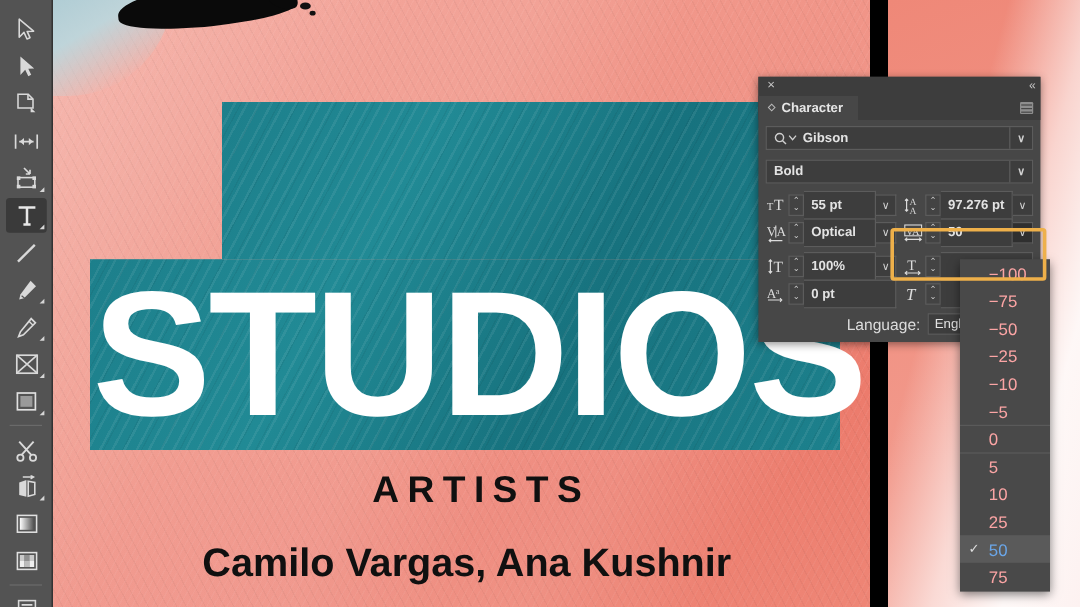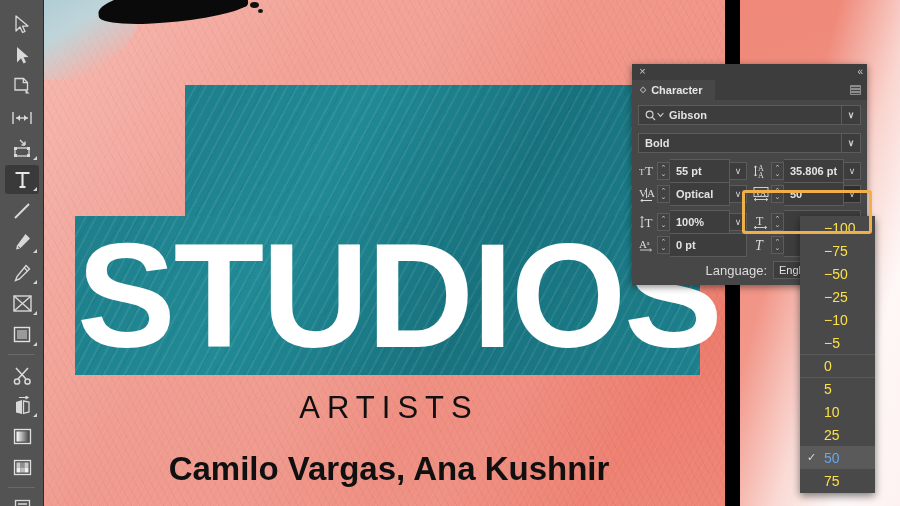--- a/index.html
+++ b/index.html
@@ -81,22 +81,22 @@
     font-family:"Liberation Sans", sans-serif;
     font-weight:bold;
     letter-spacing:-1px;
     line-height:1;
     white-space:nowrap;
   }
   #headline-open { left:157px; top:93px; font-size:123px; letter-spacing:2px; }
   #headline-studios { left:33px; top:222px; font-size:148px; letter-spacing:-2px; }
 
   #subhead-artists {
-    position:absolute; left:0; top:390px; width:690px;
-    text-align:center; color:#101010; font-weight:normal;
+    position:absolute; left:12px; top:390px; width:690px;
+    text-align:center; color:#101010; font-weight:bold;
     font-size:31px; letter-spacing:7px;
   }
   #subhead-names {
     position:absolute; left:0; top:450px; width:690px;
     text-align:center; color:#101010; font-weight:bold; font-size:33px;
     letter-spacing:0px;
   }
 
   
   #toolbar {
@@ -199,21 +199,21 @@
 
   
   #tracking-dropdown {
     position:absolute; left:800px; top:216px; width:75px;
     background:#494949; z-index:55;
     box-shadow:0 3px 8px rgba(0,0,0,.5);
     padding-bottom:1px;
   }
   #tracking-dropdown .item {
     height:23px; display:flex; align-items:center;
-    color:#fde047; font-size:14px; padding-left:24px; position:relative;
+    color:#fca5a5; font-size:14px; padding-left:24px; position:relative;
   }
   #tracking-dropdown .item.sep-top { border-top:1px solid #5a5a5a; }
   #tracking-dropdown .item.selected { background:#5a5a5a; color:#6aa6e8; }
   #tracking-dropdown .item .check {
     position:absolute; left:7px; color:#dddddd; font-size:11px;
   }
 </style>
 </head>
 <body>
 
@@ -506,21 +506,21 @@
             <svg width="17" height="16" viewBox="0 0 17 16">
               <path d="M2.5 3 V13 M1.2 4.3 L2.5 3 L3.8 4.3 M1.2 11.7 L2.5 13 L3.8 11.7" stroke="#dcdcdc" stroke-width="1" fill="none"></path>
               <text x="5" y="8" font-family="Liberation Serif, serif" font-size="8" fill="#dcdcdc">A</text>
               <text x="5" y="15" font-family="Liberation Serif, serif" font-size="8" fill="#dcdcdc">A</text>
             </svg>
           </span>
           <span class="stepper">
             <span>⌃</span>
               <span>⌄</span>
           </span>
-          <span class="inputbox">35.806 pt</span>
+          <span class="inputbox">97.276 pt</span>
           <span class="drop">∨</span>
         </div>
 
         <div class="ctl">
           <span class="gly">
             <svg width="18" height="16" viewBox="0 0 18 16">
               <rect x="1" y="1.5" width="14" height="9" fill="none" stroke="#dcdcdc" stroke-width="0.9"></rect>
               <text x="2" y="9.5" font-family="Liberation Serif, serif" font-size="8.5" fill="#dcdcdc">VA</text>
               <path d="M1.5 13.5 H14.5 M3 12 L1.3 13.5 L3 15 M13 12 L14.7 13.5 L13 15" stroke="#dcdcdc" stroke-width="0.9" fill="none"></path>
             </svg>

